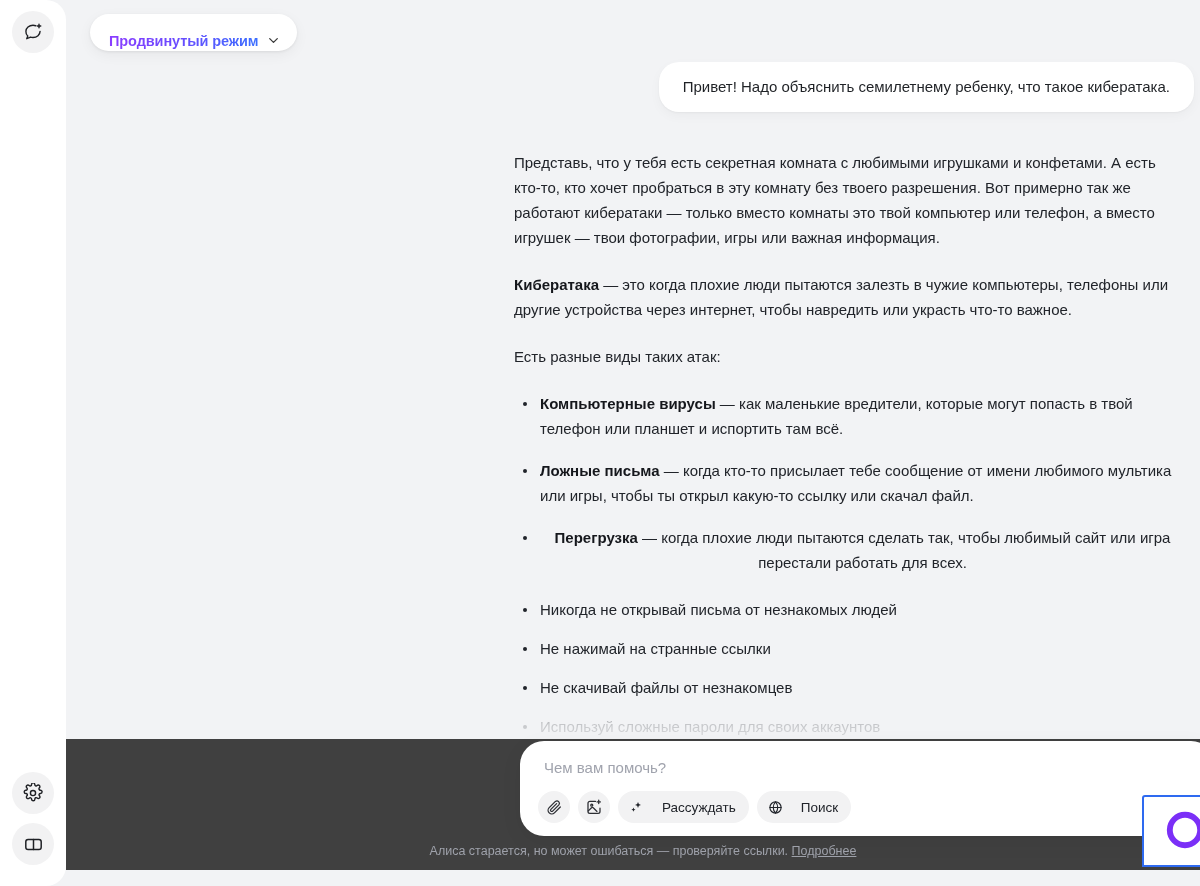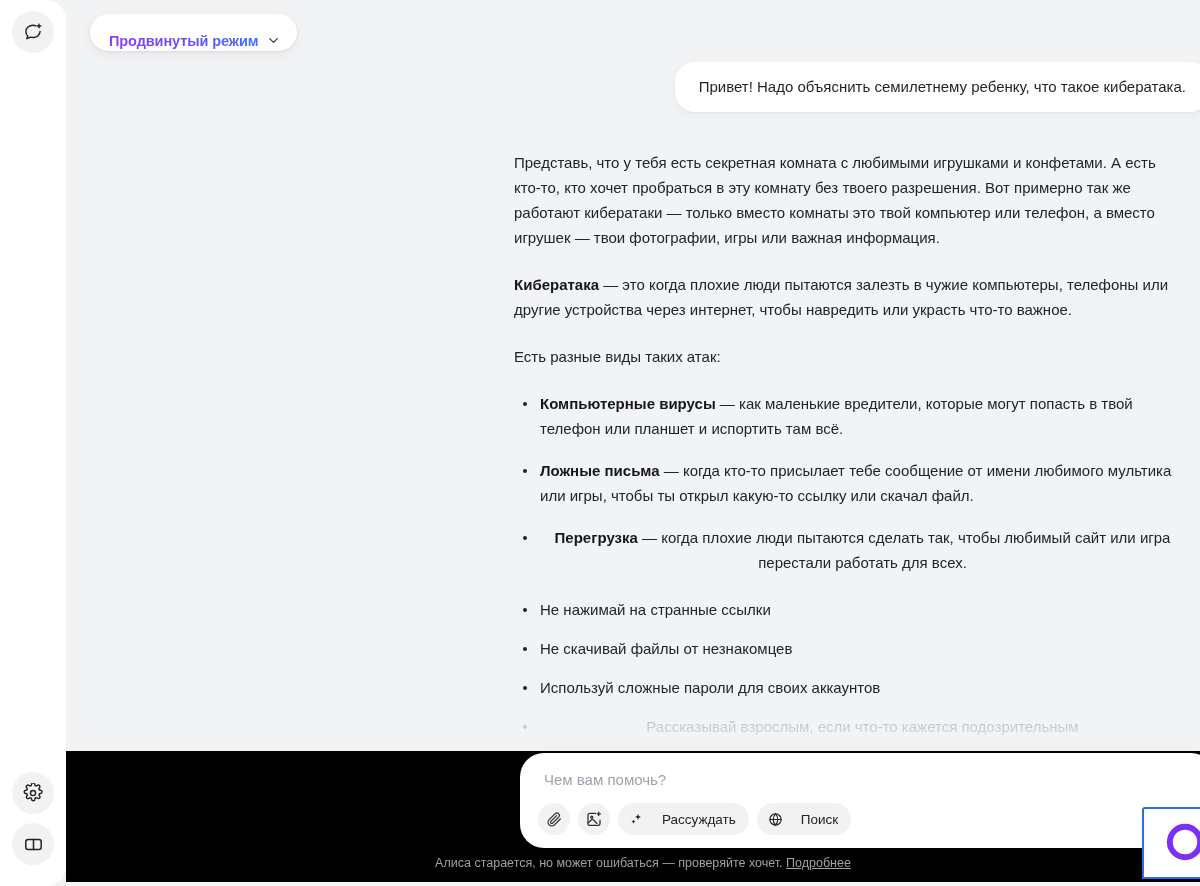--- a/index.html
+++ b/index.html
@@ -85,21 +85,21 @@
     position: absolute;
     left: 0; top: 0;
     width: 1134px;
     padding: 62px 0 0 0;
   }
 
   
   #user-msg-row {
     display: flex;
     justify-content: flex-end;
-    padding-right: 0;
+    padding-right: 16px;
     align-items: center;
   }
   #user-bubble {
     background: #ffffff;
     border-radius: 20px;
     padding: 14px 24px;
     max-width: 620px;
     font-size: 15px;
     line-height: 22px;
     color: #1f2226;
@@ -147,23 +147,23 @@
     bottom: 131px;
     height: 60px;
     background: linear-gradient(to bottom, rgba(242,243,245,0) 0%, rgba(242,243,245,.78) 48%, rgba(242,243,245,1) 100%);
     pointer-events: none;
     z-index: 3;
   }
 
   
   #composer-area {
     position: absolute;
-    left: 66px; right: 0; bottom: 4px;
+    left: 66px; right: 0; bottom: 16px;
     height: 131px;
-    background: #000000;
+    background: #404040;
     z-index: 4;
   }
   #composer {
     position: absolute;
     left: 454px; top: 2px;
     width: 695px;
     height: 95px;
     background: #ffffff;
     border-radius: 24px;
     box-shadow: 0 1px 2px rgba(0,0,0,.04), 0 6px 22px rgba(0,0,0,.06);
@@ -316,20 +316,21 @@
         <li>
           <b>Ложные письма</b><span> — когда кто-то присылает тебе сообщение от имени любимого мультика или игры, чтобы ты открыл какую-то ссылку или скачал файл.</span>
         </li>
         <li>
           <b>Перегрузка</b><span> — когда плохие люди пытаются сделать так, чтобы любимый сайт или игра перестали работать для всех.</span>
         </li>
       </ul>
 
 
       <ul class="tight">
+        <li>Никогда не открывай письма от незнакомых людей</li>
         <li>Не нажимай на странные ссылки</li>
         <li>Не скачивай файлы от незнакомцев</li>
         <li>Используй сложные пароли для своих аккаунтов</li>
         <li>Рассказывай взрослым, если что-то кажется подозрительным</li>
       </ul>
 
       <p>Помни: если ты будешь осторожен в интернете, как осторожен на улице, то сможешь избежать большинства опасностей!</p>
     </article>
   </div>
 
@@ -389,16 +390,16 @@
   <div id="send-focus-ring">
     <span id="alice-orb">
       <svg width="38" height="38" viewBox="0 0 40 40">
         <circle cx="20" cy="20" r="16" fill="none" stroke="#7b2ff7" stroke-width="6.2"></circle>
         <path d="M20 12.2c.85 0 1.62.45 2.05 1.18l4.6 7.9a7.6 7.6 0 1 1-13.3 0l4.6-7.9A2.38 2.38 0 0 1 20 12.2z" fill="#ffffff"></path>
       </svg>
     </span>
   </div>
 
   <div id="disclaimer">
-    <span>Алиса старается, но может ошибаться — проверяйте хочет.</span>
+    <span>Алиса старается, но может ошибаться — проверяйте ссылки.</span>
     <span id="disclaimer-link">Подробнее</span>
   </div>
 </div>
 
 </body></html>

